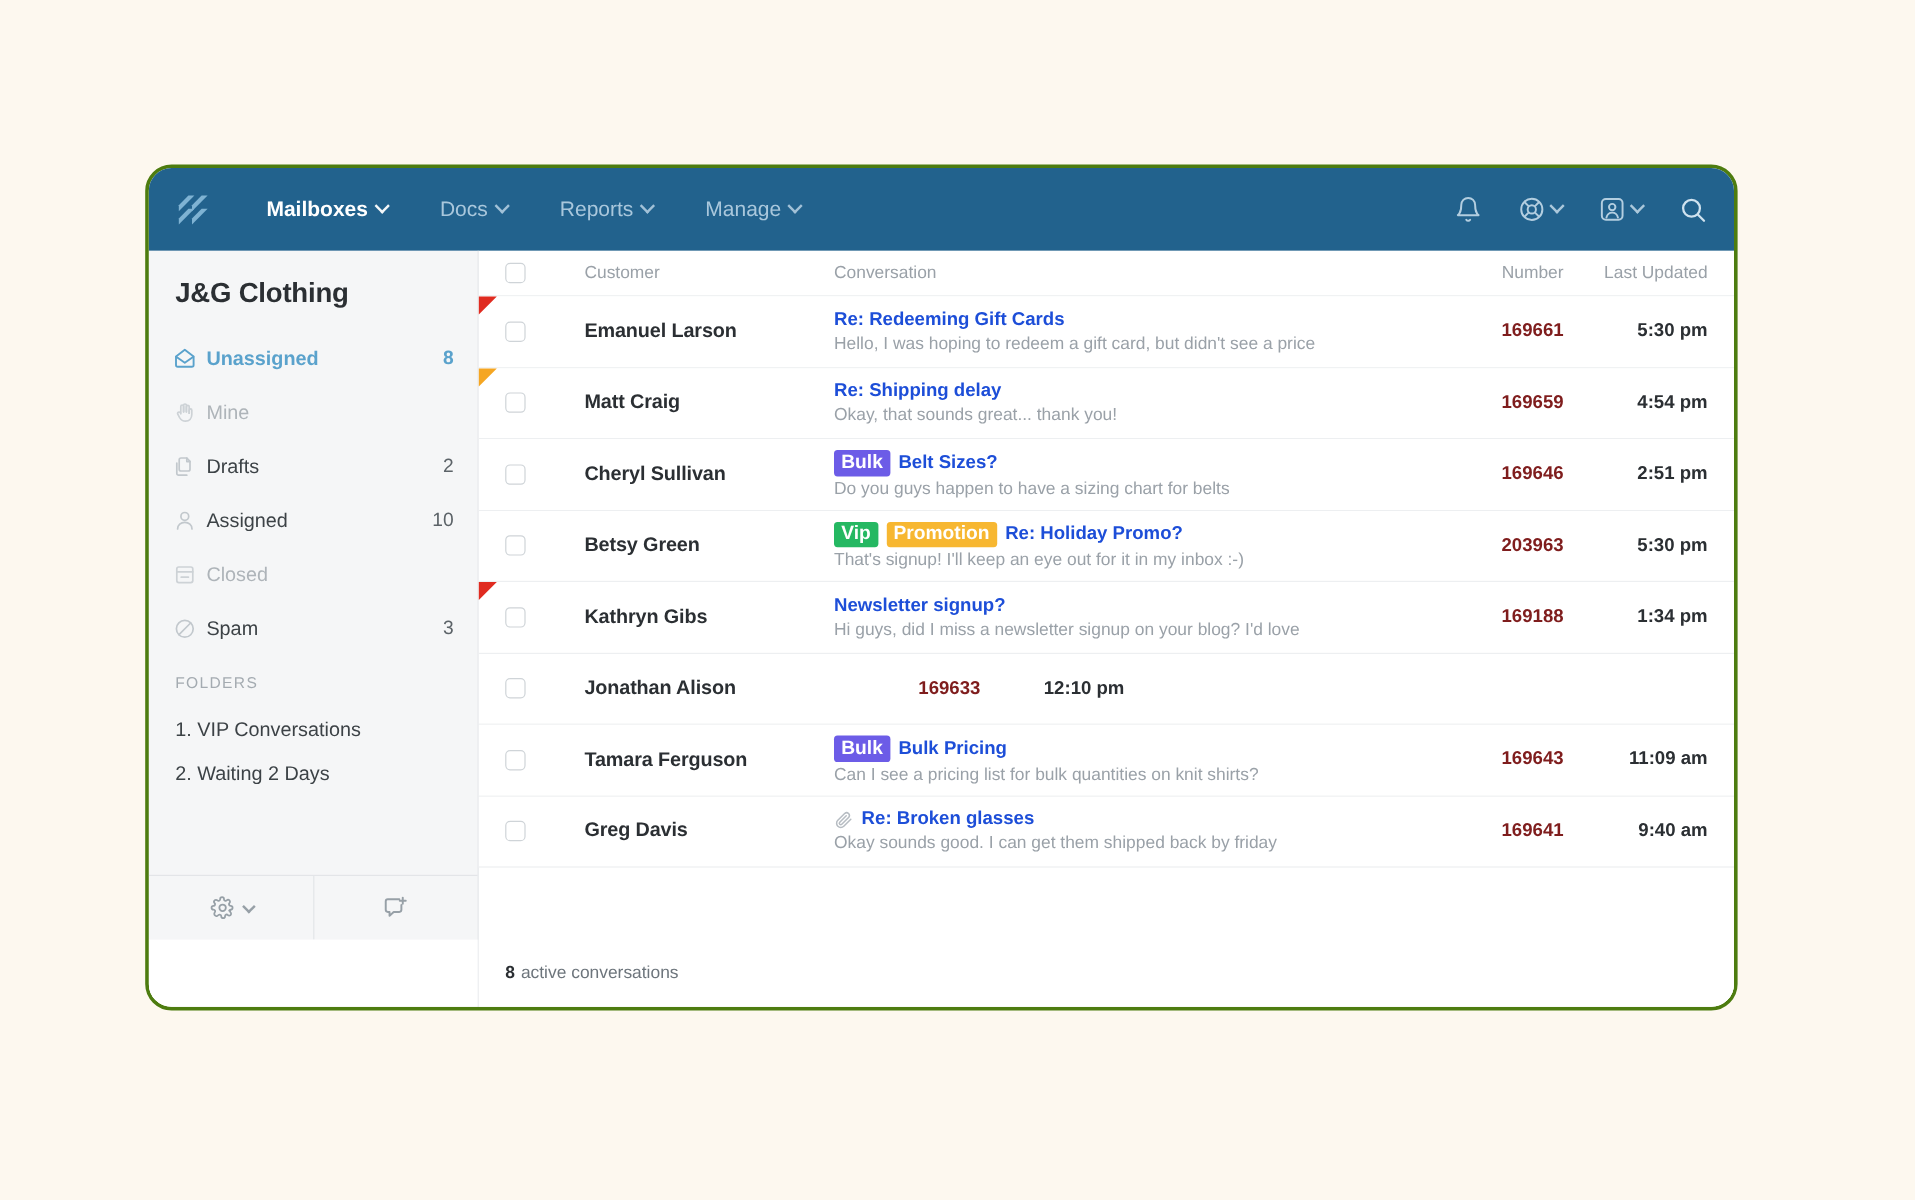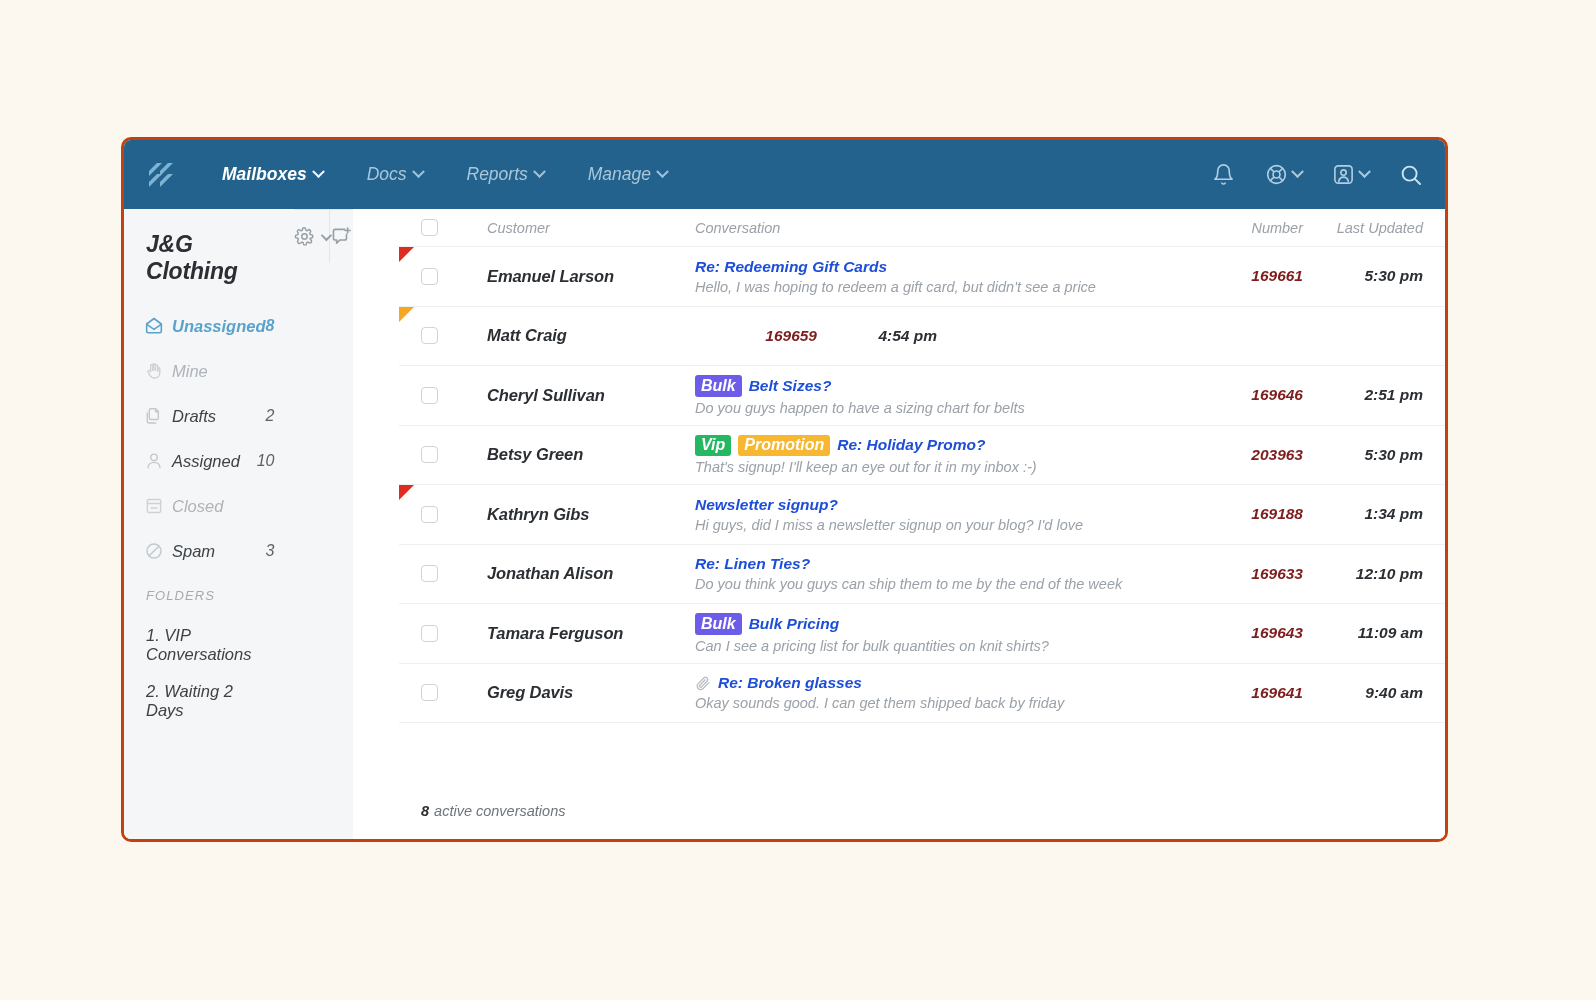--- a/index.html
+++ b/index.html
@@ -9,26 +9,25 @@
     font-family: "Liberation Sans", sans-serif;
     overflow: hidden;
   }
 
   
   #app-window {
     position: absolute;
     left: 121px; top: 137px;
     width: 1327px; height: 705px;
     background: #ffffff;
-    border: 3px solid #c2410c;
-    border-radius: 10px;
+    border: 3px solid #4d7c0f;
+    border-radius: 22px;
     overflow: hidden;
     display: flex;
     flex-direction: column;
-    font-style: italic;
   }
 
   
   #topnav {
     height: 69px;
     background: #22628d;
     display: flex;
     align-items: center;
     padding: 0 22px 0 16px;
     flex: 0 0 69px;
@@ -60,21 +59,21 @@
   
   #body-split { flex: 1; display: flex; min-height: 0; }
 
   
   #sidebar {
     width: 275px;
     flex: 0 0 275px;
     background: #f5f6f7;
     border-right: 1px solid #e3e5e8;
     display: flex;
-    flex-direction: row;
+    flex-direction: column;
   }
   #sidebar-scroll { flex: 1; padding: 22px 20px 0 20px; min-height: 0; }
   #mailbox-title {
     font-size: 23px;
     font-weight: 700;
     color: #2b2f33;
     letter-spacing: -0.2px;
     margin-bottom: 22px;
     padding-left: 2px;
   }
@@ -441,20 +440,28 @@
             </div>
             <div class="col-number num">169661</div>
             <div class="col-updated upd">5:30 pm</div>
           </div>
           <div class="row">
             <div class="flag orange"></div>
             <div class="col-check">
               <div class="cbox"></div>
             </div>
             <div class="col-customer"><span class="cust-name">Matt Craig</span></div>
+            <div class="col-conv">
+              <div class="conv-wrap">
+                <div class="conv-top">
+                  <span class="conv-subject">Re: Shipping delay</span>
+                </div>
+                <div class="conv-preview">Okay, that sounds great... thank you!</div>
+              </div>
+            </div>
             <div class="col-number num">169659</div>
             <div class="col-updated upd">4:54 pm</div>
           </div>
           <div class="row">
             <div class="col-check">
               <div class="cbox"></div>
             </div>
             <div class="col-customer"><span class="cust-name">Cheryl Sullivan</span></div>
             <div class="col-conv">
               <div class="conv-wrap">
@@ -501,28 +508,20 @@
               </div>
             </div>
             <div class="col-number num">169188</div>
             <div class="col-updated upd">1:34 pm</div>
           </div>
           <div class="row">
             <div class="col-check">
               <div class="cbox"></div>
             </div>
             <div class="col-customer"><span class="cust-name">Jonathan Alison</span></div>
-            <div class="col-conv">
-              <div class="conv-wrap">
-                <div class="conv-top">
-                  <span class="conv-subject">Re: Linen Ties?</span>
-                </div>
-                <div class="conv-preview">Do you think you guys can ship them to me by the end of the week</div>
-              </div>
-            </div>
             <div class="col-number num">169633</div>
             <div class="col-updated upd">12:10 pm</div>
           </div>
           <div class="row">
             <div class="col-check">
               <div class="cbox"></div>
             </div>
             <div class="col-customer"><span class="cust-name">Tamara Ferguson</span></div>
             <div class="col-conv">
               <div class="conv-wrap">

